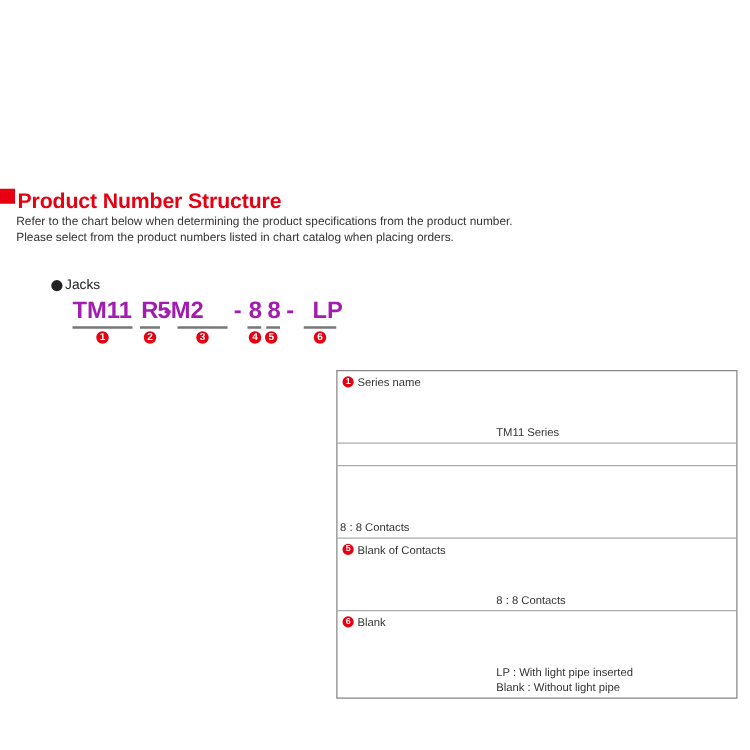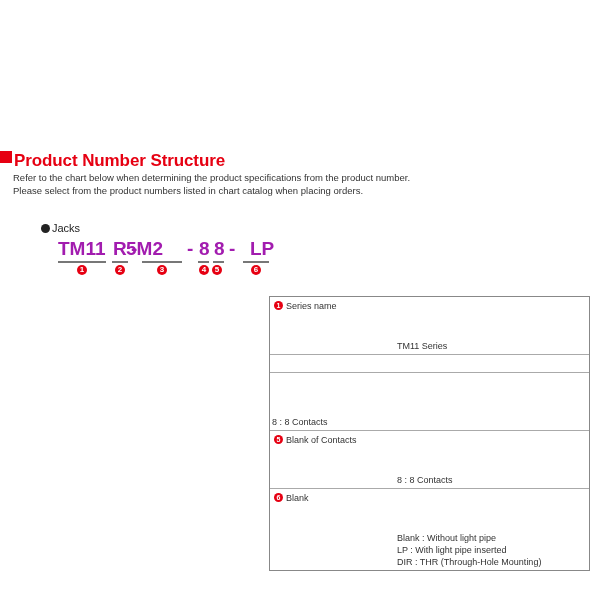--- a/index.html
+++ b/index.html
@@ -90,18 +90,17 @@
     <div class="c2">
         <div>8 : 8 Contacts</div>
       </div>
   </div>
   <div class="row" style="min-height:50px">
     <div class="c1">
         <span class="n">6</span>
         <span class="lbl">Blank</span>
       </div>
     <div class="c2">
+      <div>LP : With light pipe inserted</div>
       <div>Blank : Without light pipe</div>
-      <div>LP : With light pipe inserted</div>
-      <div>DIR : THR (Through-Hole Mounting)</div>
     </div>
   </div>
 </div>
 
 </body></html>

